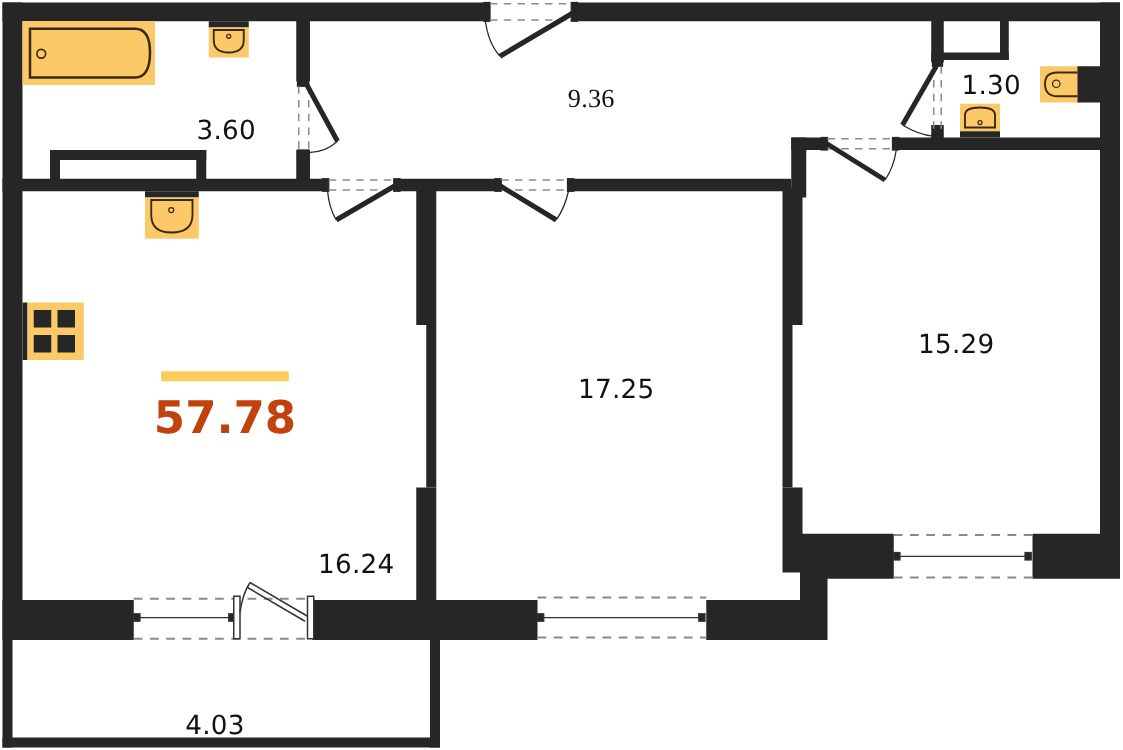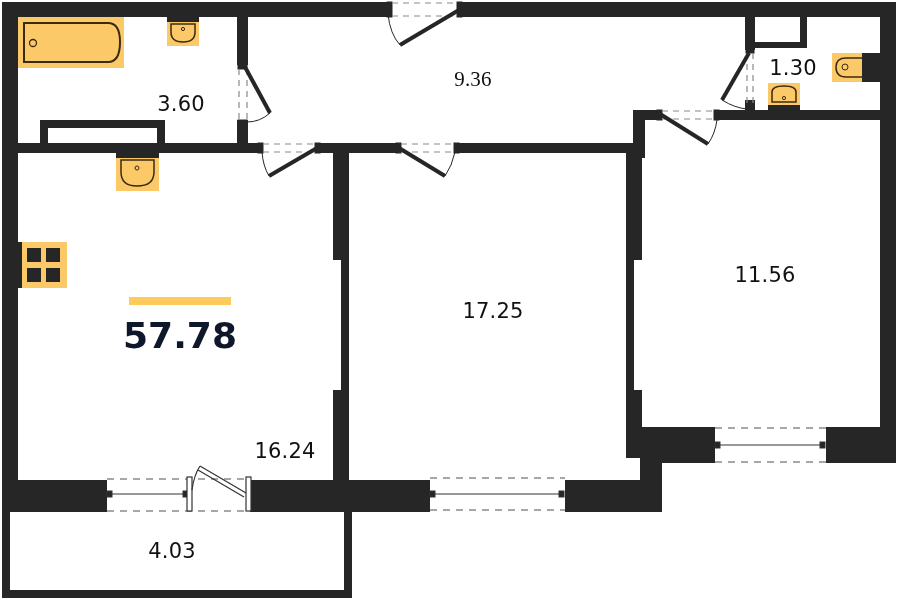--- a/index.html
+++ b/index.html
@@ -1,19 +1,19 @@
 <!DOCTYPE html>
 <html><head>
 <meta charset="utf-8">
 <style>
   html, body { margin: 0; padding: 0; background: #ffffff; }
   body { width: 898px; height: 600px; overflow: hidden; position: relative; font-family: "DejaVu Sans", "Liberation Sans", sans-serif; }
   #plan { position: absolute; left: 0; top: 0; width: 898px; height: 600px; }
   .label { position: absolute; font-family: "DejaVu Sans", sans-serif; font-size: 21px; color: #111; white-space: nowrap; transform: translate(-50%, -50%); letter-spacing: 0.2px; }
-  .total { position: absolute; font-family: "DejaVu Sans", sans-serif; font-weight: bold; font-size: 36px; color: #0f172a; transform: translate(-50%, -50%); white-space: nowrap; }
+  .total { position: absolute; font-family: "DejaVu Sans", sans-serif; font-weight: bold; font-size: 36px; color: #c2410c; transform: translate(-50%, -50%); white-space: nowrap; }
   .total-bar { position: absolute; height: 8px; }
 </style>
 </head>
 <body>
 
 <svg id="plan" viewBox="0 0 898 600" xmlns="http://www.w3.org/2000/svg">
   <g fill="#262626">
 
     <rect x="2" y="2" width="385" height="15"></rect>
     <rect x="462" y="2" width="434" height="15"></rect>
@@ -195,14 +195,14 @@
 </svg>
 
 <div class="total-bar" style="left:129px; top:297px; width:102px; background:#fccb5c;"></div>
 <div class="total" style="left:180px; top:335px;">57.78</div>
 
 <div class="label" style="left:181px; top:84px;margin-top:20px;">3.60</div>
 <div class="label" style="left:473px; top:79px;font-family:Liberation Serif, serif;">9.36</div>
 <div class="label" style="left:793px; top:68px;">1.30</div>
 <div class="label" style="left:285px; top:451px;">16.24</div>
 <div class="label" style="left:493px; top:311px;">17.25</div>
-<div class="label" style="left:765px; top:275px;">11.56</div>
-<div class="label" style="left:172px; top:551px;text-align:center;">4.03</div>
+<div class="label" style="left:765px; top:275px;">15.29</div>
+<div class="label" style="left:172px; top:580px;text-align:center;">4.03</div>
 
 </body></html>

